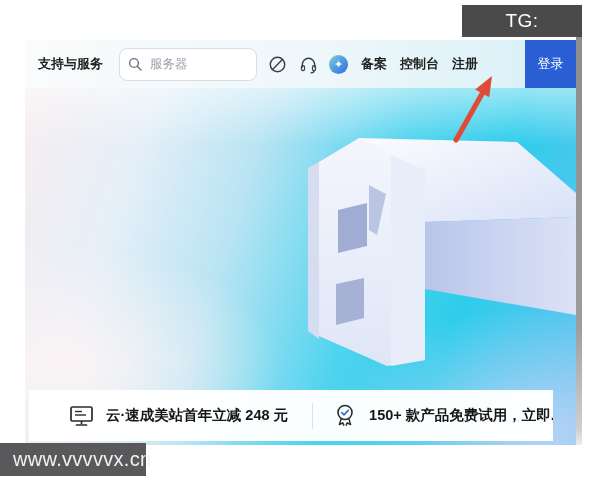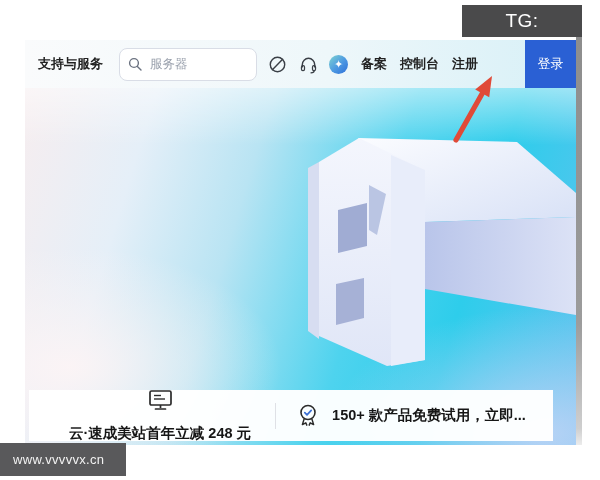--- a/index.html
+++ b/index.html
@@ -39,33 +39,33 @@
       radial-gradient(60% 55% at 94% 97%, rgba(193,212,246,.9) 0%, rgba(193,212,246,0) 65%),
       linear-gradient(to bottom, rgba(255,255,255,.5), rgba(255,255,255,0) 16%),
       linear-gradient(107deg,#f6edef 0%,#e5eff8 20%,#b9e4f3 38%,#4ed3ee 60%,#2ecdeb 76%,#63c2ef 100%);}
   .letter{position:absolute;left:0;top:0;width:551px;height:357px;}
 
   
   .promo-bar{position:absolute;left:4px;top:302px;width:524px;height:51px;overflow:hidden;
     background:rgba(255,255,255,.97);display:flex;align-items:center;}
   .promo{display:flex;align-items:center;gap:12px;font-size:14.5px;font-weight:700;color:#161616;
     white-space:nowrap;cursor:pointer;}
-  .promo1{margin-left:40px;flex-direction:column;}
+  .promo1{margin-left:40px;}
   .pdiv{width:1px;height:26px;background:#dfe1e6;margin:0 20px 0 24px;flex:none;}
 
   
   .scroll-strip{left:576px;top:37px;width:6px;height:408px;
     background:linear-gradient(180deg,#8d8d8d 0%,#9c9c9c 70%,#cfcfcf 96%,#ececec 100%);}
 
   
   .arrow{left:443px;top:66px;width:62px;height:80px;z-index:6;}
 
   
-  .watermark{left:0;top:443px;width:126px;height:33px;box-sizing:border-box;background:#59595b;
-    color:#f2f2f2;font-size:13px;line-height:33px;padding-left:13px;letter-spacing:.3px;}
+  .watermark{left:0;top:443px;width:146px;height:33px;box-sizing:border-box;background:#59595b;
+    color:#f2f2f2;font-size:20px;line-height:33px;padding-left:13px;letter-spacing:.3px;}
 </style>
 </head>
 <body>
 
 <div>
 
   <div class="abs tg-badge">TG: MYYJJPP</div>
 
   <div class="abs shot">
 

